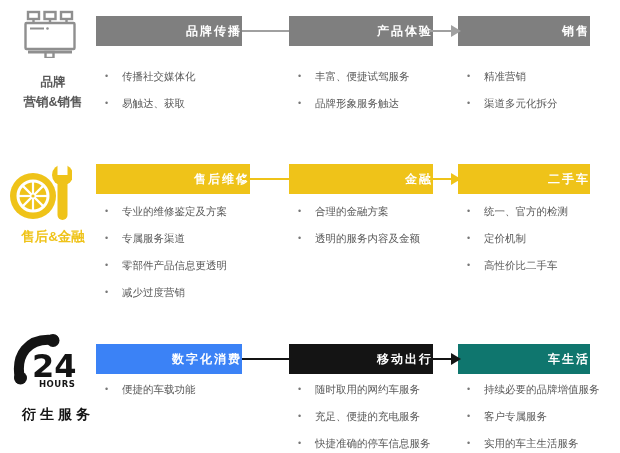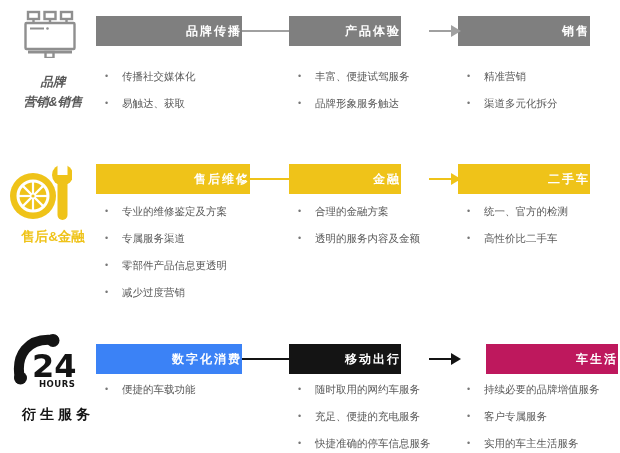--- a/index.html
+++ b/index.html
@@ -5,31 +5,31 @@
   html,body{margin:0;padding:0;background:#fff;}
   #canvas{
     position:relative;width:620px;height:453px;background:#fff;overflow:hidden;
     font-family:"Liberation Sans","DejaVu Sans",sans-serif;
   }
   .box{
     position:absolute;height:30px;display:flex;align-items:center;justify-content:flex-end;
     color:#fff;font-weight:bold;font-size:12px;letter-spacing:2px;
   }
   .c1{left:96px;width:146px}
-  .c2{left:289px;width:112px}
+  .c2{left:289px;width:144px}
   .c3{left:458px;width:132px}
   .r1{top:16px}.r2{top:164px}.r3{top:344px}
   .blist{position:absolute;margin:0;padding:0;list-style:none;font-size:10.5px;color:#595959;}
   .blist li{position:relative;padding-left:26px;line-height:27px;white-space:nowrap;}
   .blist li::before{content:"•";position:absolute;left:9px;top:0;font-size:9px;color:#777;}
   .lr1{top:63px}.lr2{top:198px}.lr3{top:376px}
   .conn{position:absolute;height:2px;}
   .ah{position:absolute;width:0;height:0;border-top:6px solid transparent;border-bottom:6px solid transparent;border-left:10px solid #888;}
   .rail-label{position:absolute;text-align:center;font-weight:bold;}
-  .lbl1{left:2px;width:102px;top:72px;font-size:12.5px;line-height:20px;color:#595959;font-style:italic;}
+  .lbl1{left:2px;width:102px;top:72px;font-size:12.5px;line-height:20px;color:#595959;}
   .lbl2{left:2px;width:102px;top:228px;font-size:13.5px;}
   .lbl3{left:2px;width:112px;top:406px;font-size:14px;color:#141414;letter-spacing:4px;}
   .icon{position:absolute;}
 </style>
 </head>
 <body>
 
 <div id="canvas">
 
   <svg class="icon" style="left:24px;top:10px" width="52" height="48" viewBox="0 0 52 48">
@@ -115,41 +115,42 @@
     <li>专属服务渠道</li>
     <li>零部件产品信息更透明</li>
     <li>减少过度营销</li>
   </ul>
   <ul class="blist c2 lr2">
     <li>合理的金融方案</li>
     <li>透明的服务内容及金额</li>
   </ul>
   <ul class="blist c3 lr2">
     <li>统一、官方的检测</li>
+    <li>定价机制</li>
     <li>高性价比二手车</li>
   </ul>
 
   <svg class="icon" style="left:12px;top:331px" width="72" height="58" viewBox="0 0 72 58">
     <path d="M8,48 C3,24 16,6 42,9" fill="none" stroke="#141414" stroke-width="10" stroke-linecap="round"></path>
     <circle cx="8.5" cy="47" r="6.5" fill="#141414"></circle>
     <circle cx="41" cy="9.5" r="6.5" fill="#141414"></circle>
     <text x="20" y="46" font-size="32" font-weight="bold" fill="#141414" font-family="DejaVu Sans, Liberation Sans, sans-serif">24</text>
     <text x="27" y="56" font-size="8.5" font-weight="bold" letter-spacing="0.5" fill="#141414" font-family="DejaVu Sans, Liberation Sans, sans-serif">HOURS</text>
   </svg>
   <div class="rail-label lbl3">
     <div>衍生服务</div>
   </div>
 
   <div class="box c1 r3" style="background: #3b82f6;">
     <span>数字化消费</span>
   </div>
   <div class="box c2 r3" style="background: rgb(20, 20, 20);">
     <span>移动出行</span>
   </div>
-  <div class="box c3 r3" style="background: #be185d; margin-left: 28px;">
+  <div class="box c3 r3" style="background: #0f766e;">
     <span>车生活</span>
   </div>
   <div class="conn" style="left: 242px; top: 358px; width: 47px; background: rgb(20, 20, 20);"></div>
   <div class="conn" style="left: 429px; top: 358px; width: 22px; background: rgb(20, 20, 20);"></div>
   <div class="ah" style="left: 451px; top: 353px; border-left-color: rgb(20, 20, 20);"></div>
 
   <ul class="blist c1 lr3">
     <li>便捷的车载功能</li>
   </ul>
   <ul class="blist c2 lr3">

